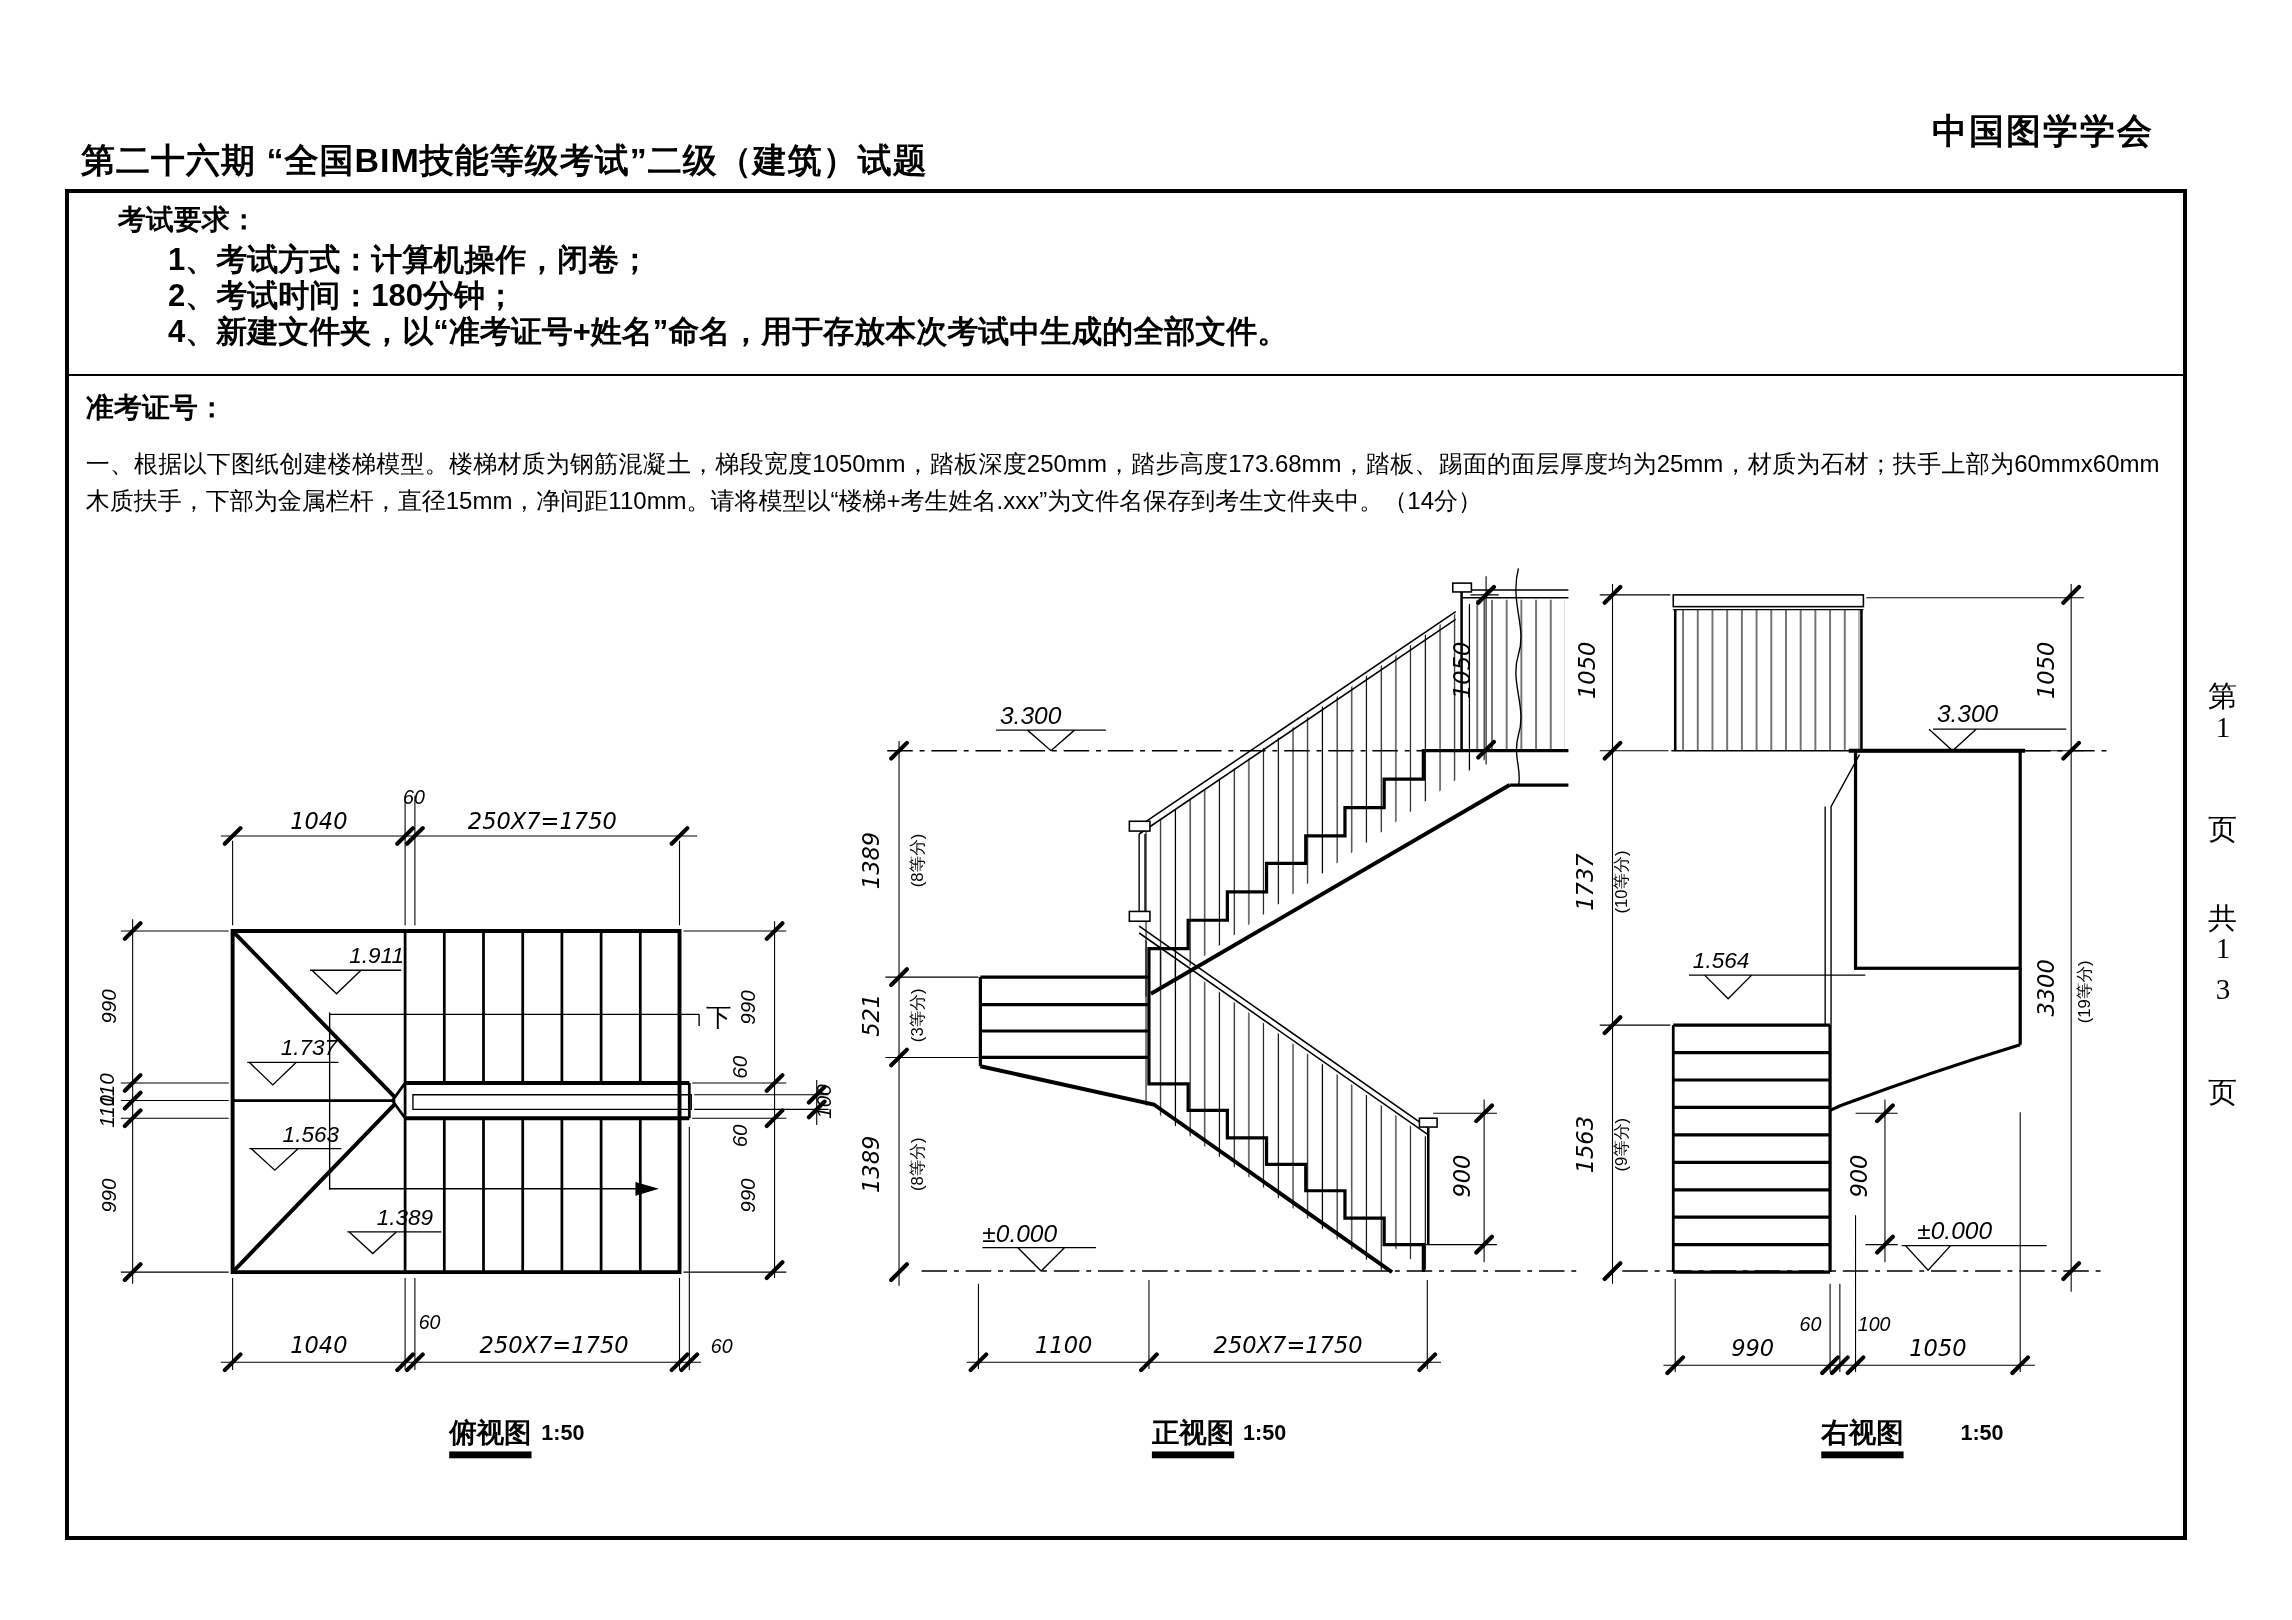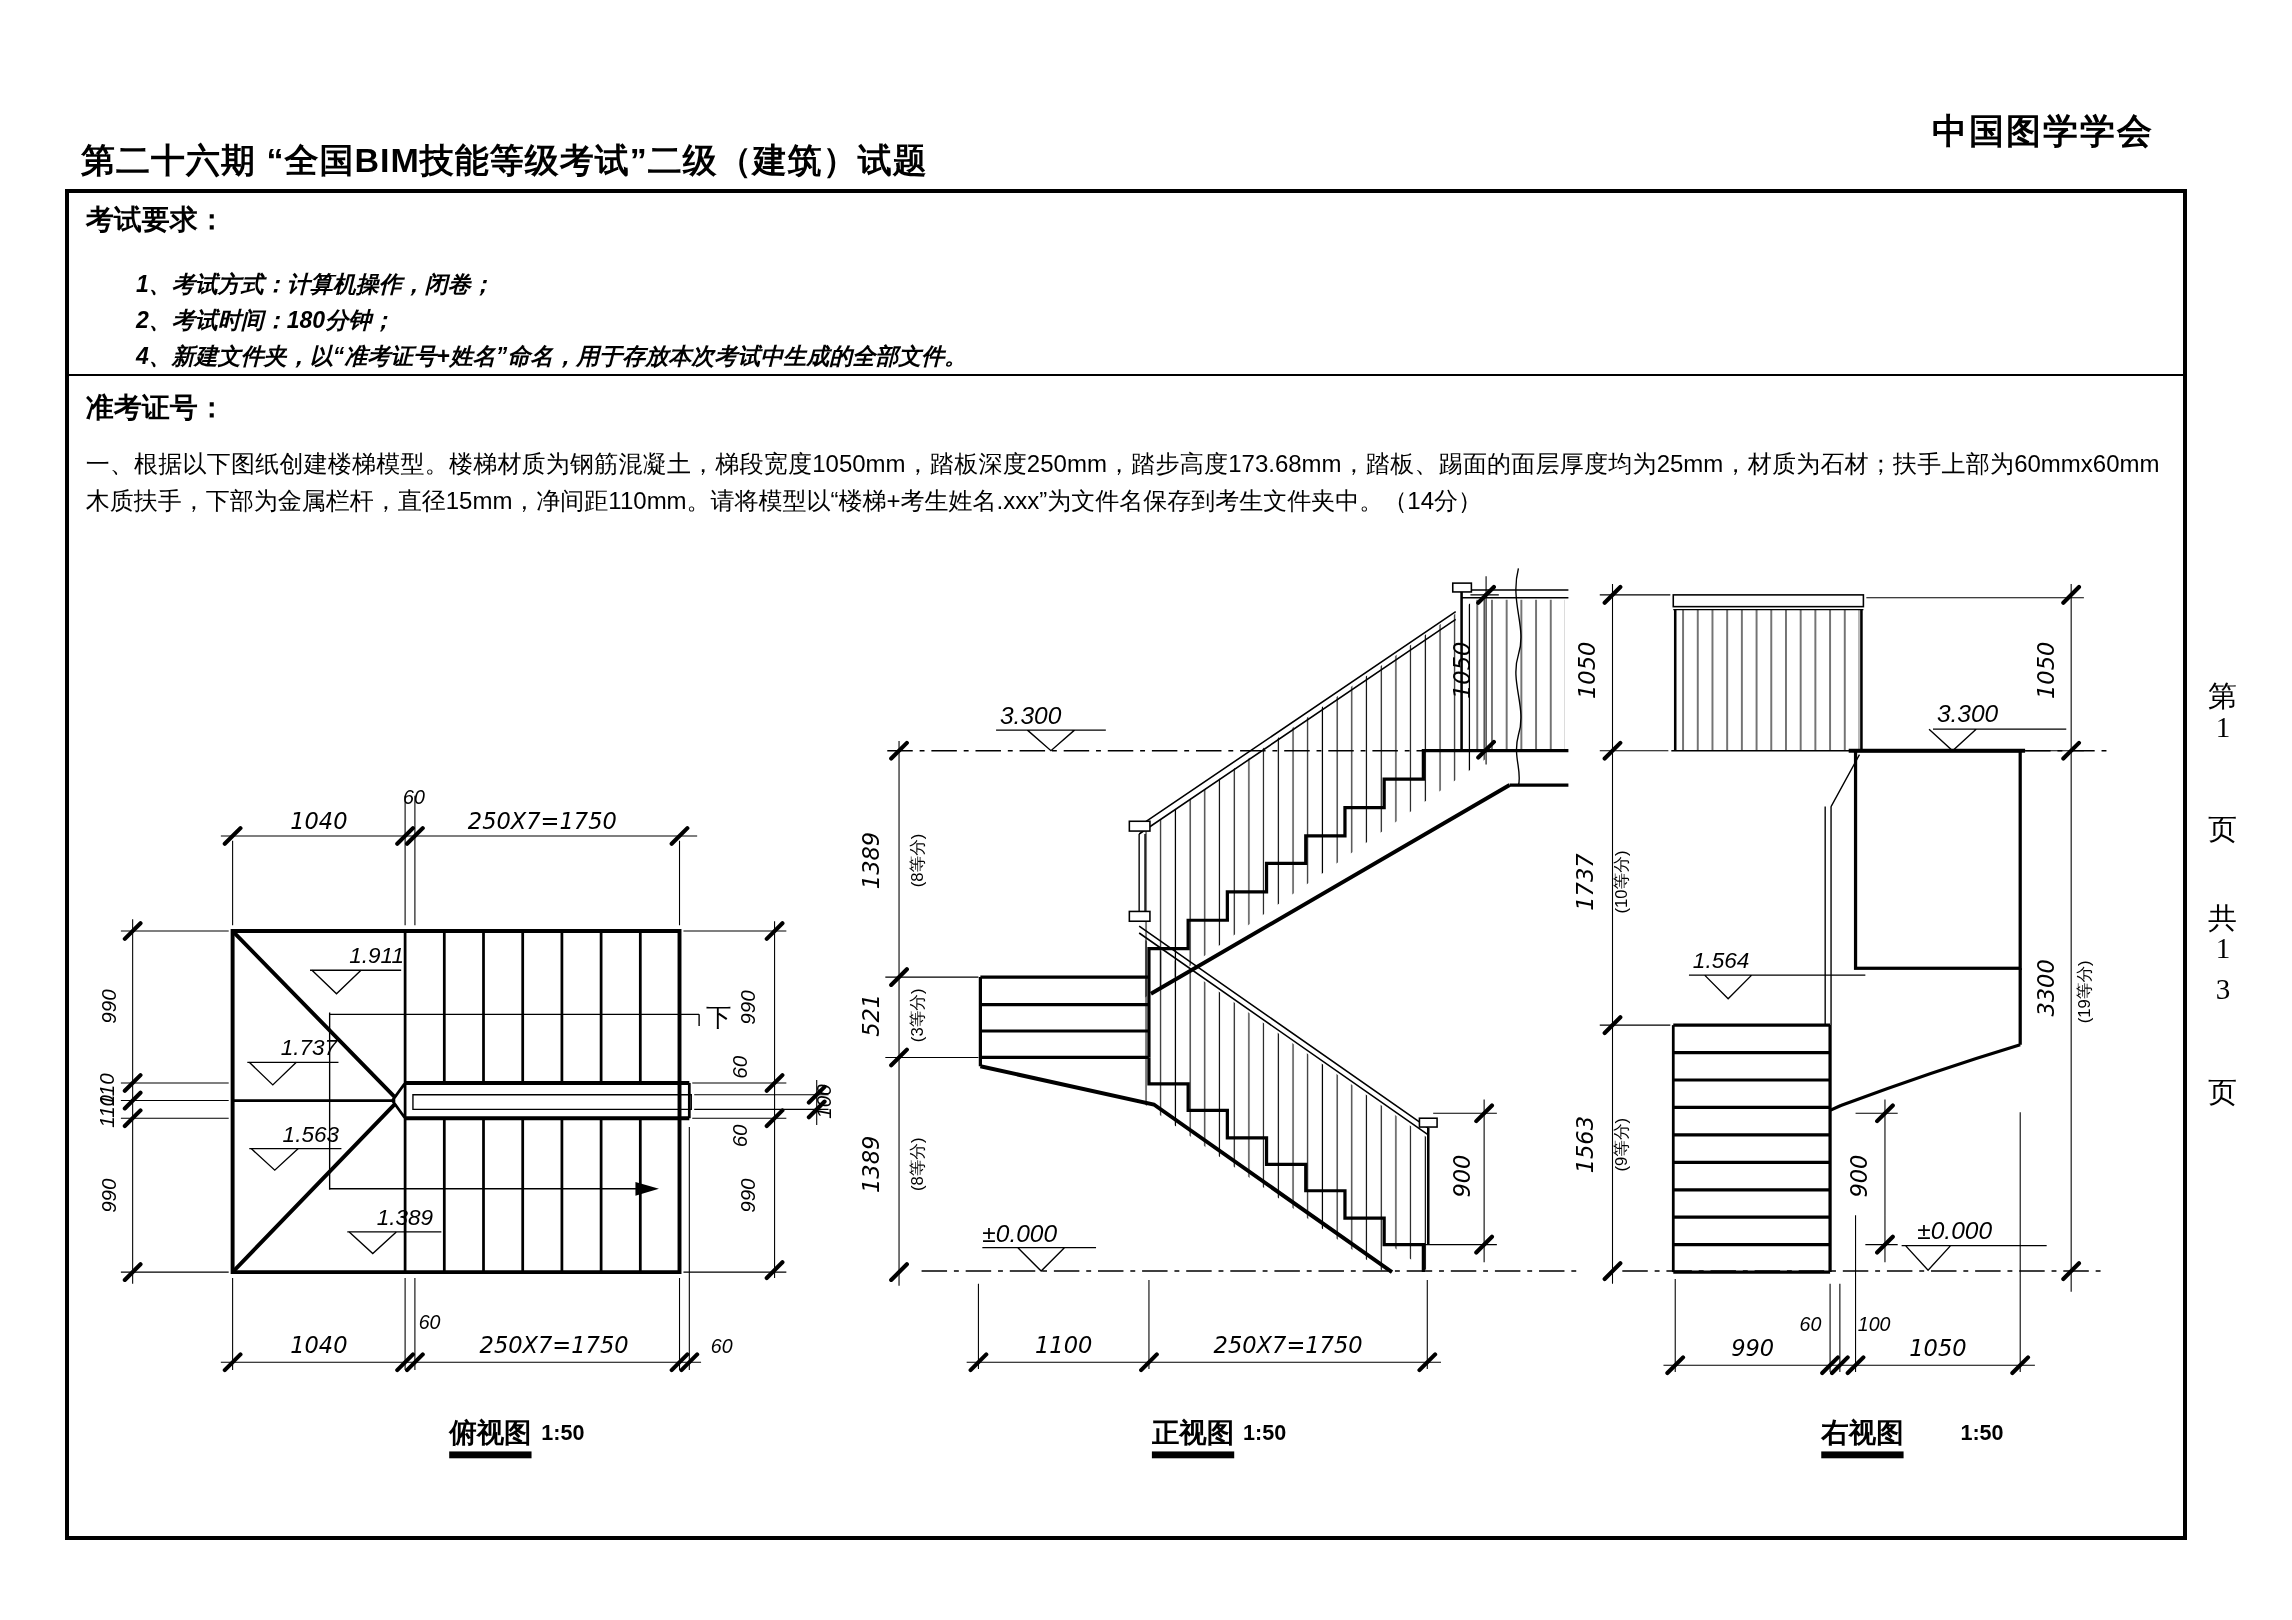--- a/index.html
+++ b/index.html
@@ -1,22 +1,22 @@
 <!DOCTYPE html>
 <html><head>
 <meta charset="utf-8">
 <style>
   html,body{margin:0;padding:0;background:#fff;}
   body{width:2293px;height:1620px;position:relative;font-family:"Liberation Sans","DejaVu Sans",sans-serif;color:#000;}
   .page-title{position:absolute;left:81px;top:106px;font-size:34px;font-weight:bold;letter-spacing:1px;margin-top:32px;}
   .org-title{position:absolute;right:139px;top:108px;font-size:35px;font-weight:bold;letter-spacing:2px;}
   .main-box{position:absolute;left:65px;top:189px;width:2114px;height:1343px;border:4.9px solid #000;}
-  .req-section{height:173px;border-bottom:2px solid #000;}
+  .req-section{height:173px;border-bottom:2px solid #000;padding-left:32px;}
   .req-head{margin:7.8px 0 0 16.7px;font-size:28px;font-weight:bold;}
-  .req-items{margin:27px 0 0 67px;font-size:23px;line-height:36px;font-weight:bold;font-style:italic;}
+  .req-items{margin:3px 0 0 67px;font-size:31px;line-height:36px;font-weight:bold;}
   .q-head{margin:13.7px 0 0 16.7px;font-size:28px;font-weight:bold;}
   .q-body{margin:17.6px 23.5px 0 16.7px;font-size:24px;line-height:37px;font-weight:normal;text-align:justify;}
   .margin-col{position:absolute;left:2203px;writing-mode:vertical-lr;text-orientation:upright;font-size:29px;letter-spacing:9.8px;font-family:"Liberation Serif","DejaVu Serif",serif;}
   #mcol1{top:659px;}
   #mcol2{top:880px;}
   svg{position:absolute;left:0;top:0;pointer-events:none;}
   .thick{stroke:#000;stroke-width:4;fill:none;}
   .med{stroke:#000;stroke-width:2.8;fill:none;}
   .med2{stroke:#000;stroke-width:3.3;fill:none;}
   .thin{stroke:#000;stroke-width:1.4;fill:none;}

